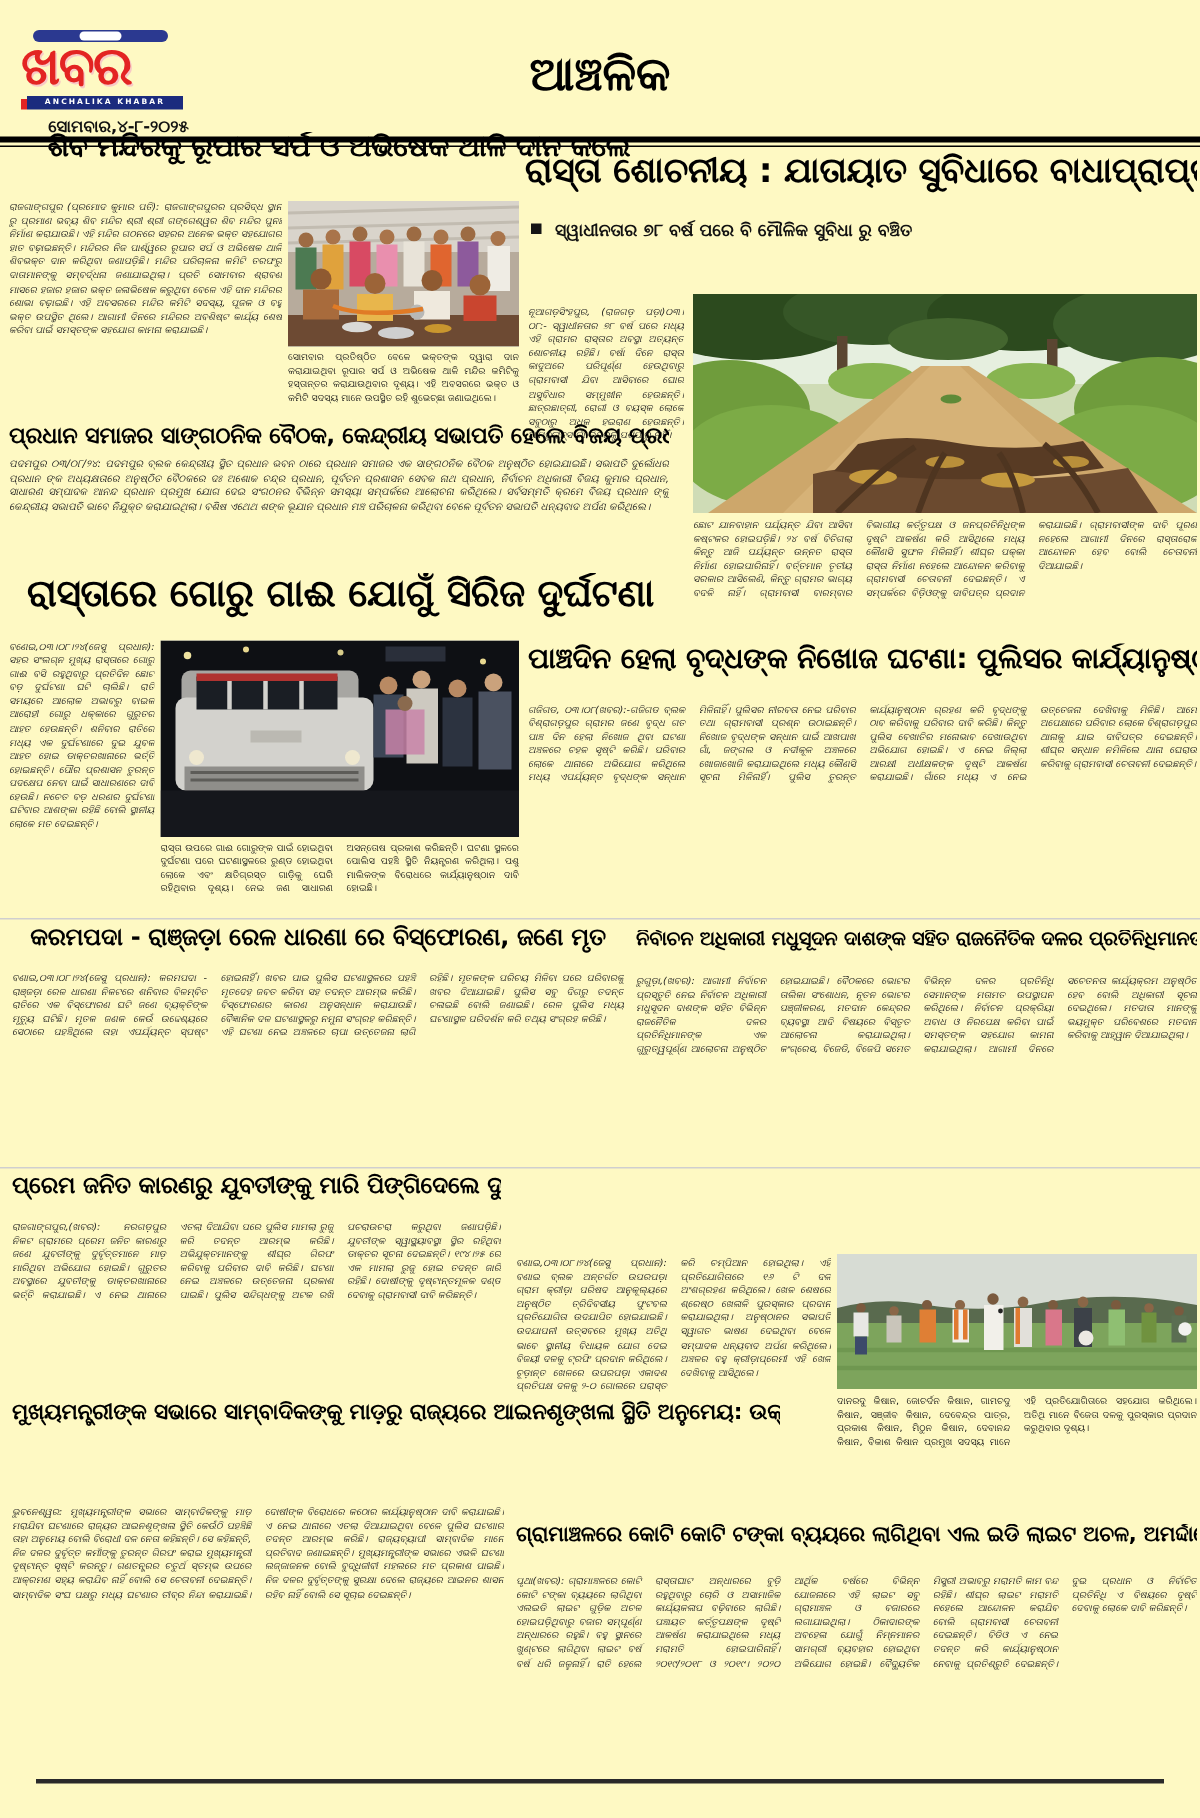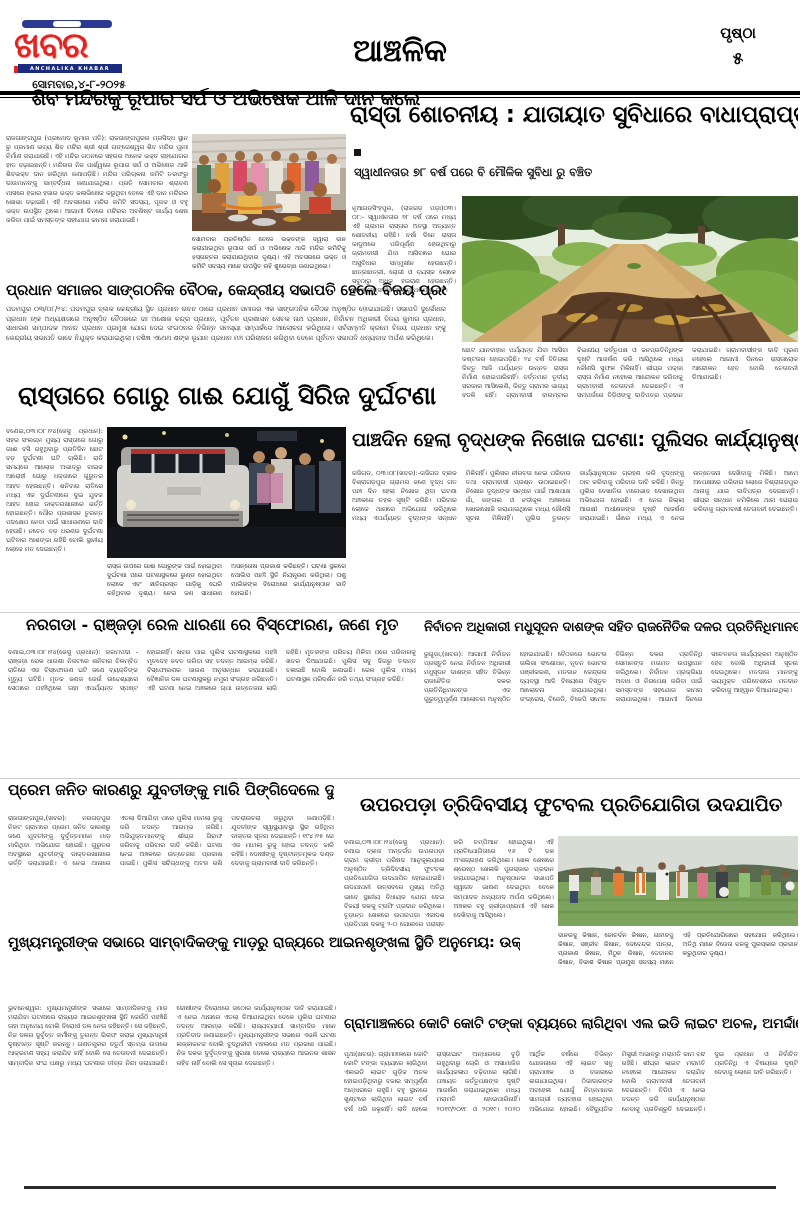--- a/index.html
+++ b/index.html
@@ -1,20 +1,20 @@
 <!DOCTYPE html>
 <html><head>
 <meta charset="utf-8">
 <style>
   html,body{margin:0;padding:0;background:#e8e8e8;}
-  .page{position:relative;width:800px;height:1212px;background:#ffffff;margin:0 auto;
+  .page{position:relative;width:800px;height:1212px;background:#fef9c3;margin:0 auto;
         font-family:"DejaVu Sans",sans-serif;color:#111;overflow:hidden;}
   .abs{position:absolute;}
   .hl{font-weight:700;color:#000;text-align:center;line-height:1.12;overflow:hidden;letter-spacing:-0.2px;}
-  .bt{font-size:6.4px;line-height:1.42;text-align:justify;color:#1c1c1c;overflow:hidden;word-break:break-word;}
+  .bt{font-size:6.4px;line-height:1.42;text-align:justify;color:#1c1c1c;overflow:hidden;word-break:break-word;font-style:italic;}
   .cap{font-size:6.3px;line-height:1.45;text-align:justify;color:#101010;overflow:hidden;word-break:break-word;}
   .c2{column-count:2;column-gap:9px;}
   .c3{column-count:3;column-gap:9px;}
   .c4{column-count:4;column-gap:9px;}
   .c5{column-count:5;column-gap:9px;}
   .photo{overflow:hidden;background:#999;}
   .photo svg{display:block;width:100%;height:100%;}
   .rule{background:#000;}
   .sep{background:#cfcfcf;}
   .brow{display:flex;align-items:flex-start;gap:9px;font-weight:700;font-size:11.5px;color:#111;line-height:1.25;}
@@ -40,24 +40,20 @@
       <div class="abs top-pill" style="left:31px;top:1px;width:28px;height:6px;"></div>
     </div>
     <div class="abs masthead-red" style="left:0px;top:10px;width:120px;height:40px;">ଖବର</div>
     <div class="abs navy-strip" style="left:4px;top:46px;width:104px;height:9px;">ANCHALIKA KHABAR</div>
     <div class="abs" style="left:0px;top:48px;width:4px;height:7px;background:#e32422;"></div>
     <div class="abs dateline" style="left:0px;top:60px;width:130px;">ସୋମବାର,୪-୮-୨୦୨୫</div>
   </div>
 
   <div class="abs section-title" style="left:240px;top:32px;width:320px;height:44px;">ଆଞ୍ଚଳିକ</div>
 
-  <div class="abs" style="left:700px;top:24px;width:76px;height:60px;">
-    <div class="page-label">ପୃଷ୍ଠା</div>
-    <div class="page-num" style="margin-top:6px;">୫</div>
-  </div>
 
   <div class="abs rule" style="left:0;top:91px;width:800px;height:4px;"></div>
   <div class="abs rule" style="left:0;top:97px;width:800px;height:1px;"></div>
 
   <div class="abs hl" style="left:6px;top:88px;width:440px;height:28px;font-size:19px;white-space:nowrap;">ଶିବ ମନ୍ଦିରକୁ ରୂପାର ସର୍ପ ଓ ଅଭିଷେକ ଥାଳି ଦାନ କଲେ</div>
   <div class="abs bt" style="left:6px;top:134px;width:182px;height:147px;">ରାଜଗାଙ୍ଗପୁର (ପ୍ରମୋଦ କୁମାର ପତି): ରାଜଗାଙ୍ଗପୁରର ପ୍ରସିଦ୍ଧ ସ୍ଥାନ ରୁ ପ୍ରମାଣ ଭବ୍ୟ ଶିବ ମନ୍ଦିର ଶ୍ରୀ ଶ୍ରୀ ଗଙ୍ଗେଶ୍ୱର ଶିବ ମନ୍ଦିର ପୁନଃ ନିର୍ମାଣ କରାଯାଉଛି। ଏହି ମନ୍ଦିର ଗଠନରେ ସହରର ଅନେକ ଭକ୍ତ ସହଯୋଗର ହାତ ବଢ଼ାଇଛନ୍ତି। ମନ୍ଦିରର ନିଜ ପାର୍ଶ୍ୱରେ ରୂପାର ସର୍ପ ଓ ଅଭିଷେକ ଥାଳି ଶିବଭକ୍ତ ଦାନ କରିଥିବା ଜଣାପଡ଼ିଛି। ମନ୍ଦିର ପରିଚାଳନା କମିଟି ତରଫରୁ ଦାତାମାନଙ୍କୁ ସମ୍ବର୍ଦ୍ଧନା ଜଣାଯାଇଥିଲା। ପ୍ରତି ସୋମବାର ଶ୍ରାବଣ ମାସରେ ହଜାର ହଜାର ଭକ୍ତ ଜଳାଭିଷେକ କରୁଥିବା ବେଳେ ଏହି ଦାନ ମନ୍ଦିରର ଶୋଭା ବଢ଼ାଇଛି। ଏହି ଅବସରରେ ମନ୍ଦିର କମିଟି ସଦସ୍ୟ, ପୂଜକ ଓ ବହୁ ଭକ୍ତ ଉପସ୍ଥିତ ଥିଲେ। ଆଗାମୀ ଦିନରେ ମନ୍ଦିରର ଅବଶିଷ୍ଟ କାର୍ଯ୍ୟ ଶେଷ କରିବା ପାଇଁ ସମସ୍ତଙ୍କ ସହଯୋଗ କାମନା କରାଯାଇଛି।</div>
   <div class="abs photo" style="left:192px;top:134px;width:154px;height:97px;">
     <svg viewBox="0 0 154 97" preserveAspectRatio="none">
       <rect width="154" height="97" fill="#b7ab9c"></rect>
       <rect width="154" height="34" fill="#d9d4cb"></rect>
@@ -90,21 +86,21 @@
       <ellipse cx="46" cy="84" rx="10" ry="3.5" fill="#d9d9d6"></ellipse>
       <ellipse cx="72" cy="88" rx="12" ry="4" fill="#cfcfcf"></ellipse>
       <ellipse cx="100" cy="85" rx="9" ry="3" fill="#c9962e"></ellipse>
       <circle cx="86" cy="74" r="5" fill="#b8b8b6"></circle>
       <path d="M30 70 q20 8 60 2" stroke="#e07b26" stroke-width="3" fill="none"></path>
     </svg>
   </div>
   <div class="abs cap" style="left:192px;top:234px;width:154px;height:47px;">ସୋମବାର ପ୍ରତିଷ୍ଠିତ ବେଳେ ଭକ୍ତଙ୍କ ଦ୍ୱାରା ଦାନ କରାଯାଇଥିବା ରୂପାର ସର୍ପ ଓ ଅଭିଷେକ ଥାଳି ମନ୍ଦିର କମିଟିକୁ ହସ୍ତାନ୍ତର କରାଯାଉଥିବାର ଦୃଶ୍ୟ। ଏହି ଅବସରରେ ଭକ୍ତ ଓ କମିଟି ସଦସ୍ୟ ମାନେ ଉପସ୍ଥିତ ରହି ଶୁଭେଚ୍ଛା ଜଣାଇଥିଲେ।</div>
 
   <div class="abs hl" style="left:350px;top:102px;width:448px;height:32px;font-size:23px;white-space:nowrap;">ରାସ୍ତା ଶୋଚନୀୟ : ଯାତାୟାତ ସୁବିଧାରେ ବାଧାପ୍ରାପ୍ତ</div>
-  <div class="abs brow" style="left:354px;top:146px;width:420px;height:18px;flex-direction:column;">
+  <div class="abs brow" style="left:354px;top:146px;width:420px;height:18px;">
     <span class="sq"></span>
     <span>ସ୍ୱାଧୀନତାର ୭୮ ବର୍ଷ ପରେ ବି ମୌଳିକ ସୁବିଧା ରୁ ବଞ୍ଚିତ</span>
   </div>
   <div class="abs bt" style="left:352px;top:204px;width:104px;height:236px;">ନୂଆଗଡ଼ସିଂହପୁର, (ରାଜଗଡ଼ ପଡ଼ା)୦୩।୦୮:- ସ୍ୱାଧୀନତାର ୭୮ ବର୍ଷ ପରେ ମଧ୍ୟ ଏହି ଗ୍ରାମର ରାସ୍ତାର ଅବସ୍ଥା ଅତ୍ୟନ୍ତ ଶୋଚନୀୟ ରହିଛି। ବର୍ଷା ଦିନେ ରାସ୍ତା କାଦୁଅରେ ପରିପୂର୍ଣ୍ଣ ହେଉଥିବାରୁ ଗ୍ରାମବାସୀ ଯିବା ଆସିବାରେ ଘୋର ଅସୁବିଧାର ସମ୍ମୁଖୀନ ହେଉଛନ୍ତି। ଛାତ୍ରଛାତ୍ରୀ, ରୋଗୀ ଓ ବୟସ୍କ ଲୋକେ ସବୁଠାରୁ ଅଧିକ ହଇରାଣ ହେଉଛନ୍ତି। ଆମ୍ବୁଲାନ୍ସ ଗାଁ ଭିତରକୁ ପଶିପାରୁ ନାହିଁ।</div>
   <div class="abs photo" style="left:462px;top:196px;width:336px;height:146px;">
     <svg viewBox="0 0 336 146" preserveAspectRatio="none">
       <rect width="336" height="146" fill="#cfdcb6"></rect>
       <rect width="336" height="60" fill="#e6efdf"></rect>
       <ellipse cx="40" cy="18" rx="70" ry="26" fill="#2c4a1e"></ellipse>
       <ellipse cx="120" cy="12" rx="60" ry="22" fill="#365627"></ellipse>
@@ -170,32 +166,31 @@
       <rect y="100" width="239" height="31" fill="#15171c"></rect>
     </svg>
   </div>
   <div class="abs cap c2" style="left:107px;top:561px;width:239px;height:55px;">ରାସ୍ତା ଉପରେ ଗାଈ ଗୋରୁଙ୍କ ପାଇଁ ହୋଇଥିବା ଦୁର୍ଘଟଣା ପରେ ଘଟଣାସ୍ଥଳରେ ରୁଣ୍ଡ ହୋଇଥିବା ଲୋକେ ଏବଂ କ୍ଷତିଗ୍ରସ୍ତ ଗାଡ଼ିକୁ ଘେରି ରହିଥିବାର ଦୃଶ୍ୟ। ନେଇ ଜଣ ସାଧାରଣ ଅସନ୍ତୋଷ ପ୍ରକାଶ କରିଛନ୍ତି। ଘଟଣା ସ୍ଥଳରେ ପୋଲିସ ପହଞ୍ଚି ସ୍ଥିତି ନିୟନ୍ତ୍ରଣ କରିଥିଲା। ପଶୁ ମାଲିକଙ୍କ ବିରୋଧରେ କାର୍ଯ୍ୟାନୁଷ୍ଠାନ ଦାବି ହୋଇଛି।</div>
 
   <div class="abs hl" style="left:352px;top:429px;width:446px;height:34px;font-size:19px;white-space:nowrap;">ପାଞ୍ଚଦିନ ହେଲା ବୃଦ୍ଧଙ୍କ ନିଖୋଜ ଘଟଣା: ପୁଲିସର କାର୍ଯ୍ୟାନୁଷ୍ଠାନ ନେଇ ପ୍ରଶ୍ନବାଚୀ</div>
   <div class="abs bt c4" style="left:352px;top:469px;width:446px;height:144px;">ଗଜିଗଡ, ୦୩।୦୮(ଖବର):-ଗଜିଗଡ ବ୍ଲକ ବିଶ୍ରାଗଡ଼ପୁର ଗ୍ରାମର ଜଣେ ବୃଦ୍ଧ ଗତ ପାଞ୍ଚ ଦିନ ହେଲା ନିଖୋଜ ଥିବା ଘଟଣା ଅଞ୍ଚଳରେ ଚହଳ ସୃଷ୍ଟି କରିଛି। ପରିବାର ଲୋକେ ଥାନାରେ ଅଭିଯୋଗ କରିଥିଲେ ମଧ୍ୟ ଏପର୍ଯ୍ୟନ୍ତ ବୃଦ୍ଧଙ୍କ ସନ୍ଧାନ ମିଳିନାହିଁ। ପୁଲିସର ନୀରବତା ନେଇ ପରିବାର ତଥା ଗ୍ରାମବାସୀ ପ୍ରଶ୍ନ ଉଠାଇଛନ୍ତି। ନିଖୋଜ ବୃଦ୍ଧଙ୍କ ସନ୍ଧାନ ପାଇଁ ଆଖପାଖ ଗାଁ, ଜଙ୍ଗଲ ଓ ନଦୀକୂଳ ଅଞ୍ଚଳରେ ଖୋଜାଖୋଜି କରାଯାଇଥିଲେ ମଧ୍ୟ କୌଣସି ସୂଚନା ମିଳିନାହିଁ। ପୁଲିସ ତୁରନ୍ତ କାର୍ଯ୍ୟାନୁଷ୍ଠାନ ଗ୍ରହଣ କରି ବୃଦ୍ଧଙ୍କୁ ଠାବ କରିବାକୁ ପରିବାର ଦାବି କରିଛି। କିନ୍ତୁ ପୁଲିସ ବେଖାତିର ମନୋଭାବ ଦେଖାଉଥିବା ଅଭିଯୋଗ ହୋଇଛି। ଏ ନେଇ ଜିଲ୍ଲା ଆରକ୍ଷୀ ଅଧୀକ୍ଷକଙ୍କ ଦୃଷ୍ଟି ଆକର୍ଷଣ କରାଯାଇଛି। ଗାଁରେ ମଧ୍ୟ ଏ ନେଇ ଉତ୍ତେଜନା ଦେଖିବାକୁ ମିଳିଛି। ଆମେ ଅପେକ୍ଷାରେ ପରିବାର ଲୋକେ ବିଶ୍ରାଗଡ଼ପୁର ଥାନାକୁ ଯାଇ ଦାବିପତ୍ର ଦେଇଛନ୍ତି। ଶୀଘ୍ର ସନ୍ଧାନ ନମିଳିଲେ ଥାନା ଘେରାଉ କରିବାକୁ ଗ୍ରାମବାସୀ ଚେତାବନୀ ଦେଇଛନ୍ତି।</div>
 
   <div class="abs sep" style="left:0;top:612px;width:800px;height:1px;"></div>
 
-  <div class="abs hl" style="left:8px;top:616px;width:408px;height:26px;font-size:16px;white-space:nowrap;">ନରଗଡା - ରାଞ୍ଜଡ଼ା ରେଳ ଧାରଣା ରେ ବିସ୍ଫୋରଣ, ଜଣେ ମୃତ</div>
+  <div class="abs hl" style="left:8px;top:616px;width:408px;height:26px;font-size:16px;white-space:nowrap;">କରମପଦା - ରାଞ୍ଜଡ଼ା ରେଳ ଧାରଣା ରେ ବିସ୍ଫୋରଣ, ଜଣେ ମୃତ</div>
   <div class="abs bt c3" style="left:8px;top:648px;width:408px;height:128px;">ବଣାଇ,୦୩।୦୮।୨୪(ଜେସୁ ପ୍ରଧାନ): କରମପଦା - ରାଞ୍ଜଡ଼ା ରେଳ ଧାରଣା ନିକଟରେ ଶନିବାର ବିଳମ୍ବିତ ରାତିରେ ଏକ ବିସ୍ଫୋରଣ ଘଟି ଜଣେ ବ୍ୟକ୍ତିଙ୍କ ମୃତ୍ୟୁ ଘଟିଛି। ମୃତକ ଜଣକ କେଉଁ ଉଦ୍ଦେଶ୍ୟରେ ସେଠାରେ ପହଞ୍ଚିଥିଲେ ତାହା ଏପର୍ଯ୍ୟନ୍ତ ସ୍ପଷ୍ଟ ହୋଇନାହିଁ। ଖବର ପାଇ ପୁଲିସ ଘଟଣାସ୍ଥଳରେ ପହଞ୍ଚି ମୃତଦେହ ଜବତ କରିବା ସହ ତଦନ୍ତ ଆରମ୍ଭ କରିଛି। ବିସ୍ଫୋରଣର କାରଣ ଅନୁସନ୍ଧାନ କରାଯାଉଛି। ବୈଜ୍ଞାନିକ ଦଳ ଘଟଣାସ୍ଥଳରୁ ନମୁନା ସଂଗ୍ରହ କରିଛନ୍ତି। ଏହି ଘଟଣା ନେଇ ଅଞ୍ଚଳରେ ଚାପା ଉତ୍ତେଜନା ଲାଗି ରହିଛି। ମୃତକଙ୍କ ପରିଚୟ ମିଳିବା ପରେ ପରିବାରକୁ ଖବର ଦିଆଯାଇଛି। ପୁଲିସ ସବୁ ଦିଗରୁ ତଦନ୍ତ ଚଳାଇଛି ବୋଲି ଜଣାଇଛି। ରେଳ ପୁଲିସ ମଧ୍ୟ ଘଟଣାସ୍ଥଳ ପରିଦର୍ଶନ କରି ତଥ୍ୟ ସଂଗ୍ରହ କରିଛି।</div>
 
   <div class="abs hl" style="left:424px;top:620px;width:374px;height:24px;font-size:13px;white-space:nowrap;">ନିର୍ବାଚନ ଅଧିକାରୀ ମଧୁସୂଦନ ଦାଶଙ୍କ ସହିତ ରାଜନୈତିକ ଦଳର ପ୍ରତିନିଧିମାନଙ୍କ ଆଲୋଚନା</div>
   <div class="abs bt c4" style="left:424px;top:650px;width:374px;height:127px;">ରୁଗୁଡ଼ା,(ଖବର): ଆଗାମୀ ନିର୍ବାଚନ ପ୍ରସ୍ତୁତି ନେଇ ନିର୍ବାଚନ ଅଧିକାରୀ ମଧୁସୂଦନ ଦାଶଙ୍କ ସହିତ ବିଭିନ୍ନ ରାଜନୈତିକ ଦଳର ପ୍ରତିନିଧିମାନଙ୍କ ଏକ ଗୁରୁତ୍ୱପୂର୍ଣ୍ଣ ଆଲୋଚନା ଅନୁଷ୍ଠିତ ହୋଇଯାଇଛି। ବୈଠକରେ ଭୋଟର ତାଲିକା ସଂଶୋଧନ, ନୂତନ ଭୋଟର ପଞ୍ଜୀକରଣ, ମତଦାନ କେନ୍ଦ୍ରର ବ୍ୟବସ୍ଥା ଆଦି ବିଷୟରେ ବିସ୍ତୃତ ଆଲୋଚନା କରାଯାଇଥିଲା। କଂଗ୍ରେସ, ବିଜେଡି, ବିଜେପି ସମେତ ବିଭିନ୍ନ ଦଳର ପ୍ରତିନିଧି ସେମାନଙ୍କ ମତାମତ ଉପସ୍ଥାପନ କରିଥିଲେ। ନିର୍ବାଚନ ପ୍ରକ୍ରିୟା ଅବାଧ ଓ ନିରପେକ୍ଷ କରିବା ପାଇଁ ସମସ୍ତଙ୍କ ସହଯୋଗ କାମନା କରାଯାଇଥିଲା। ଆଗାମୀ ଦିନରେ ସଚେତନତା କାର୍ଯ୍ୟକ୍ରମ ଅନୁଷ୍ଠିତ ହେବ ବୋଲି ଅଧିକାରୀ ସୂଚନା ଦେଇଥିଲେ। ମତଦାତା ମାନଙ୍କୁ ଭୟମୁକ୍ତ ପରିବେଶରେ ମତଦାନ କରିବାକୁ ଆହ୍ୱାନ ଦିଆଯାଇଥିଲା।</div>
 
   <div class="abs sep" style="left:0;top:778px;width:800px;height:1px;"></div>
 
   <div class="abs hl" style="left:8px;top:782px;width:326px;height:26px;font-size:15.5px;white-space:nowrap;">ପ୍ରେମ ଜନିତ କାରଣରୁ ଯୁବତୀଙ୍କୁ ମାରି ପିଙ୍ଗିଦେଲେ ଦୁର୍ବୃତ୍ତ</div>
   <div class="abs bt c3" style="left:8px;top:814px;width:326px;height:118px;">ରାଜଗାଙ୍ଗପୁର,(ଖବର): ନରଗଡ଼ପୁର ନିକଟ ଗ୍ରାମରେ ପ୍ରେମ ଜନିତ କାରଣରୁ ଜଣେ ଯୁବତୀଙ୍କୁ ଦୁର୍ବୃତ୍ତମାନେ ମାଡ଼ ମାରିଥିବା ଅଭିଯୋଗ ହୋଇଛି। ଗୁରୁତର ଅବସ୍ଥାରେ ଯୁବତୀଙ୍କୁ ଡାକ୍ତରଖାନାରେ ଭର୍ତ୍ତି କରାଯାଇଛି। ଏ ନେଇ ଥାନାରେ ଏତଲା ଦିଆଯିବା ପରେ ପୁଲିସ ମାମଲା ରୁଜୁ କରି ତଦନ୍ତ ଆରମ୍ଭ କରିଛି। ଅଭିଯୁକ୍ତମାନଙ୍କୁ ଶୀଘ୍ର ଗିରଫ କରିବାକୁ ପରିବାର ଦାବି କରିଛି। ଘଟଣା ନେଇ ଅଞ୍ଚଳରେ ଉତ୍ତେଜନା ପ୍ରକାଶ ପାଇଛି। ପୁଲିସ ସନ୍ଦିଗ୍ଧଙ୍କୁ ଅଟକ ରଖି ପଚରାଉଚରା କରୁଥିବା ଜଣାପଡ଼ିଛି। ଯୁବତୀଙ୍କ ସ୍ୱାସ୍ଥ୍ୟାବସ୍ଥା ସ୍ଥିର ରହିଥିବା ଡାକ୍ତର ସୂଚନା ଦେଇଛନ୍ତି। ୧୯୪।୨୫ ରେ ଏକ ମାମଲା ରୁଜୁ ହୋଇ ତଦନ୍ତ ଜାରି ରହିଛି। ଦୋଷୀଙ୍କୁ ଦୃଷ୍ଟାନ୍ତମୂଳକ ଦଣ୍ଡ ଦେବାକୁ ଗ୍ରାମବାସୀ ଦାବି କରିଛନ୍ତି।</div>
 
-  <div class="abs hl" style="left:344px;top:794px;width:454px;height:36px;font-size:19px;white-space:nowrap;">ଉପରପଡ଼ା ତ୍ରିଦିବସୀୟ ଫୁଟବଲ ପ୍ରତିଯୋଗିତା ଉଦଯାପିତ</div>
   <div class="abs bt c2" style="left:344px;top:838px;width:210px;height:176px;">ବଣାଇ,୦୩।୦୮।୨୪(ଜେସୁ ପ୍ରଧାନ): ବଣାଇ ବ୍ଲକ ଅନ୍ତର୍ଗତ ଉପରପଡ଼ା ଗ୍ରାମ କ୍ରୀଡ଼ା ପରିଷଦ ଆନୁକୂଲ୍ୟରେ ଅନୁଷ୍ଠିତ ତ୍ରିଦିବସୀୟ ଫୁଟବଲ ପ୍ରତିଯୋଗିତା ଉଦଯାପିତ ହୋଇଯାଇଛି। ଉଦଯାପନୀ ଉତ୍ସବରେ ମୁଖ୍ୟ ଅତିଥି ଭାବେ ସ୍ଥାନୀୟ ବିଧାୟକ ଯୋଗ ଦେଇ ବିଜୟୀ ଦଳକୁ ଟ୍ରଫି ପ୍ରଦାନ କରିଥିଲେ। ଚୂଡ଼ାନ୍ତ ଖେଳରେ ଉପରପଡ଼ା ଏକାଦଶ ପ୍ରତିପକ୍ଷ ଦଳକୁ ୨-୦ ଗୋଲରେ ପରାସ୍ତ କରି ଚମ୍ପିଆନ ହୋଇଥିଲା। ଏହି ପ୍ରତିଯୋଗିତାରେ ୧୬ ଟି ଦଳ ଅଂଶଗ୍ରହଣ କରିଥିଲେ। ଖେଳ ଶେଷରେ ଶ୍ରେଷ୍ଠ ଖେଳାଳି ପୁରସ୍କାର ପ୍ରଦାନ କରାଯାଇଥିଲା। ଅନୁଷ୍ଠାନର ସଭାପତି ସ୍ୱାଗତ ଭାଷଣ ଦେଇଥିବା ବେଳେ ସମ୍ପାଦକ ଧନ୍ୟବାଦ ଅର୍ପଣ କରିଥିଲେ। ଅଞ୍ଚଳର ବହୁ କ୍ରୀଡ଼ାପ୍ରେମୀ ଏହି ଖେଳ ଦେଖିବାକୁ ଆସିଥିଲେ।</div>
   <div class="abs photo" style="left:558px;top:836px;width:240px;height:90px;">
     <svg viewBox="0 0 240 90" preserveAspectRatio="none">
       <rect width="240" height="90" fill="#d7dcd4"></rect>
       <path d="M0 36 q30 -8 60 -2 q40 6 80 -2 q50 -8 100 2 v12 H0 z" fill="#596a4e"></path>
       <rect y="46" width="240" height="44" fill="#7da45c"></rect>
       <path d="M0 64 h240 M0 76 h240" stroke="#6f9750" stroke-width="3"></path>
       <circle cx="16" cy="36" r="3.2" fill="#7a5a3e"></circle>
         <rect x="11" y="39" width="10" height="16" fill="#e8e8e4"></rect>
         <rect x="12" y="55" width="8" height="12" fill="#3c4a6a"></rect>

